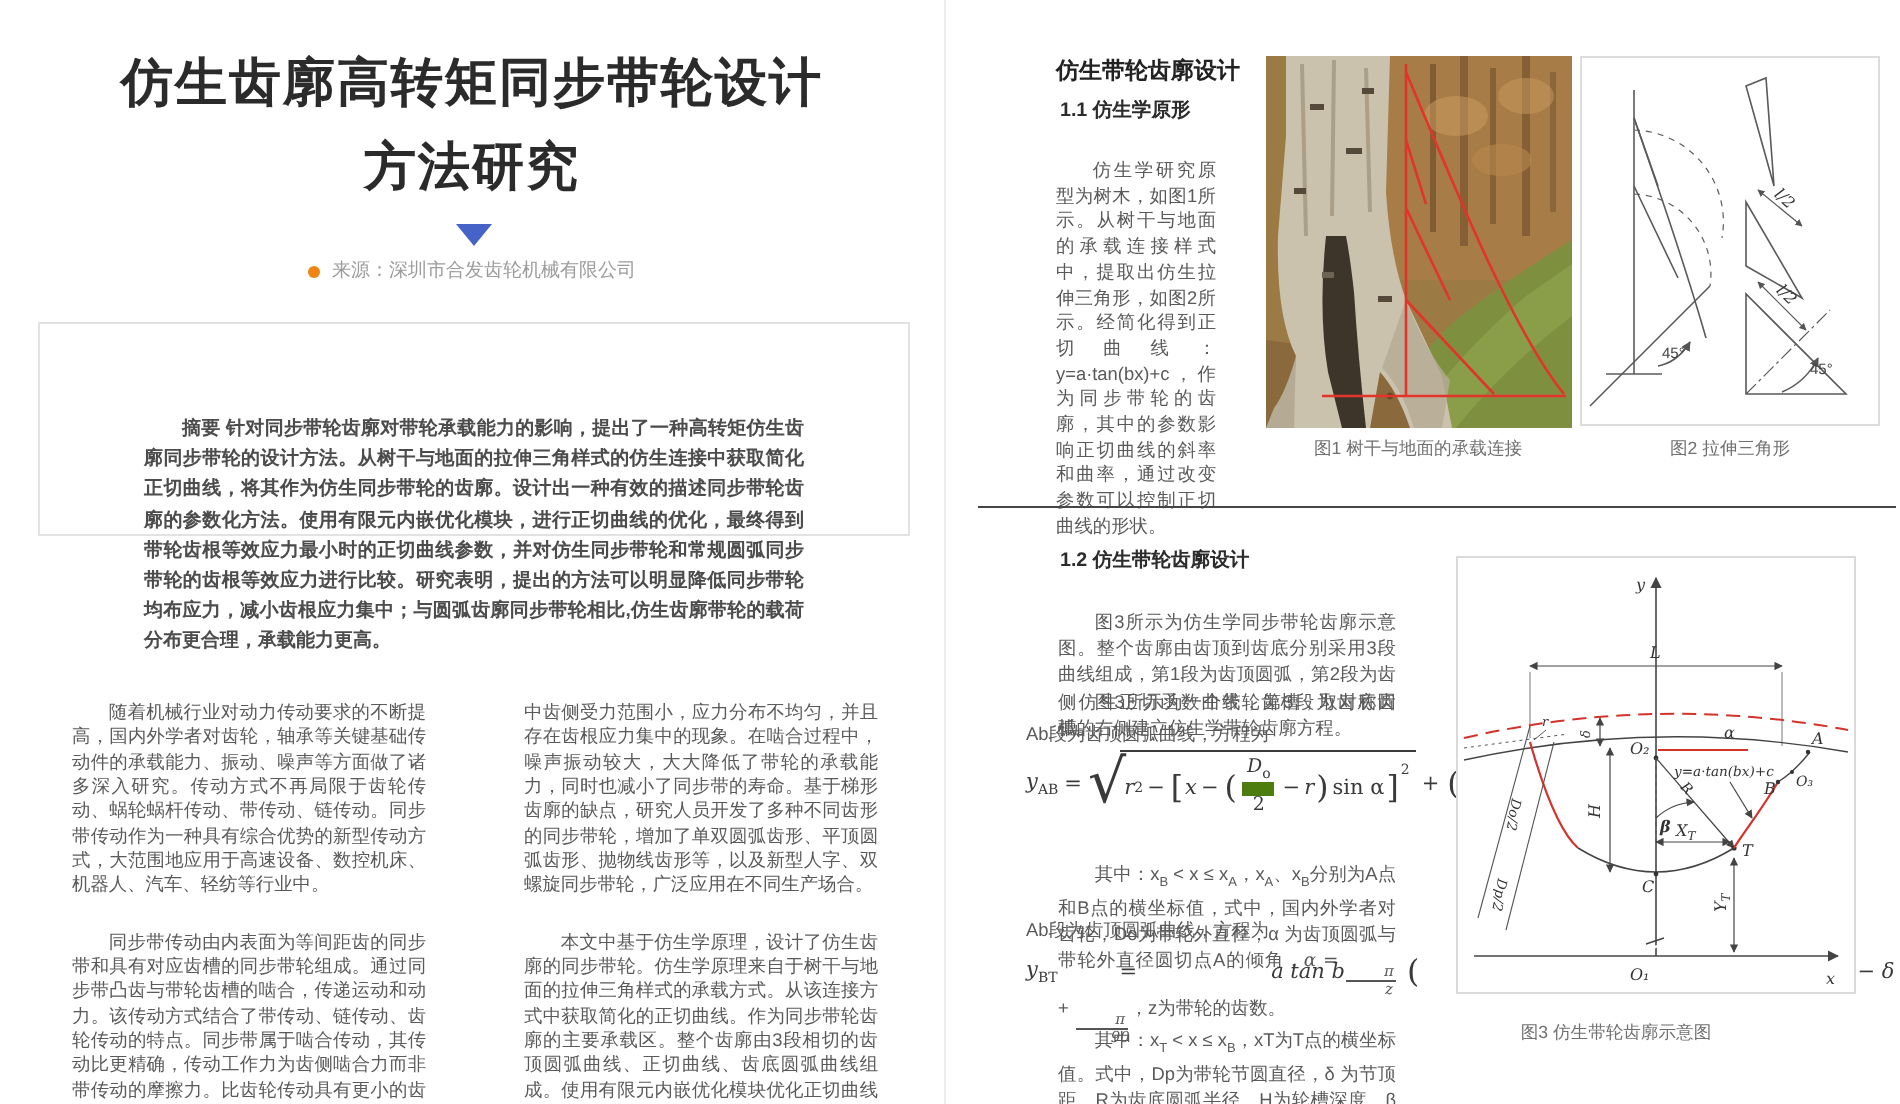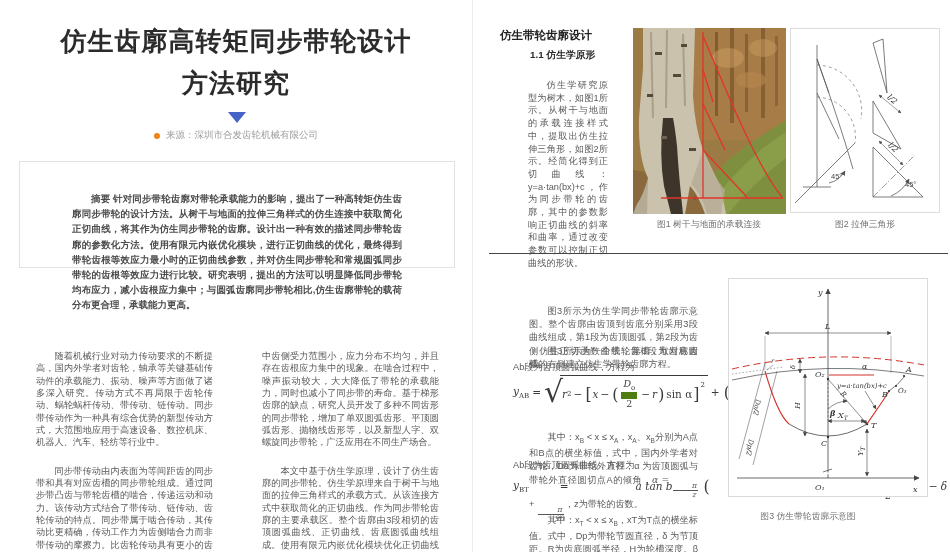--- a/index.html
+++ b/index.html
@@ -10,28 +10,28 @@
   .noindent{text-indent:0;}
   
   .title{left:0;top:20px;width:472px;text-align:center;font-size:26px;line-height:42px;
          font-weight:900;color:#2b2b2b;letter-spacing:1px;}
   .tri{left:228px;top:112px;width:0;height:0;border-left:9px solid transparent;
        border-right:9px solid transparent;border-top:11px solid #4663c7;}
   .source{left:0;top:129px;width:472px;display:flex;justify-content:center;align-items:center;
           gap:6px;font-size:9.5px;color:#9c9c9c;}
   .dot{width:6px;height:6px;border-radius:50%;background:#ef8412;}
   .abstract{left:19px;top:161px;width:436px;height:107px;border:1px solid #e2e2e2;
-            box-sizing:border-box;padding:13px 36px 0 36px;background:#fff;}
+            box-sizing:border-box;padding:29px 36px 0 36px;background:#fff;}
   .abstract p{font-size:9.5px;line-height:15.2px;font-weight:600;color:#4c4c4c;}
   .intro-h{left:0;top:302px;width:472px;text-align:center;font-size:13px;font-weight:800;color:#333;}
   .tcol{top:334px;width:209px;font-size:9.2px;line-height:12.35px;color:#5a5a5a;}
   .tcol p{text-justify:inter-character;}
   
   .seam{left:472px;top:0;width:1px;height:552px;background:#ededed;}
-  .sec-h{left:490px;top:28px;width:112px;text-align:center;font-size:11.5px;font-weight:800;color:#222;}
+  .sec-h{left:518px;top:28px;width:112px;text-align:center;font-size:11.5px;font-weight:800;color:#222;}
   .sub-h{font-weight:800;color:#2c2c2c;font-size:9.8px;}
   .s11-h{left:512px;top:49px;width:112px;text-indent:18px;}
   .s11-body{left:512px;top:63px;width:112px;font-size:9.2px;line-height:12.7px;}
   .figbox{box-sizing:border-box;background:#fff;}
   .caption{text-align:center;font-size:8.8px;color:#707070;}
   .rule{left:489px;top:253px;width:459px;height:1px;background:#454545;}
   .s12-h{left:512px;top:274px;width:200px;text-indent:18px;}
   .body-sm{font-size:9.2px;line-height:13.2px;}
   
   .formula{display:flex;align-items:center;font-family:"DejaVu Serif",serif;font-size:10.5px;
@@ -162,20 +162,21 @@
       <text class="sr" x="40" y="150">45°</text>
       <text class="sr" x="114" y="158">45°</text>
       <text class="sl" transform="rotate(42 100 70)" x="96" y="72">l/2</text>
       <text class="sl" transform="rotate(45 101 118)" x="97" y="120">l/2</text>
     </svg>
   </div>
   <div class="abs caption" style="left:770px;top:219px;width:190px;">图2 拉伸三角形</div>
 
   <div class="abs rule"></div>
 
+  <div class="abs sub-h s12-h">1.2 仿生带轮齿廓设计</div>
   <div class="abs body-sm" style="left:513px;top:289px;width:201px;">
     <p>图3所示为仿生学同步带轮齿廓示意图。整个齿廓由齿顶到齿底分别采用3段曲线组成，第1段为齿顶圆弧，第2段为齿侧仿生正切函数曲线，第3段为齿底圆弧。</p>
   </div>
   <div class="abs body-sm" style="left:513px;top:329px;width:201px;">
     <p>图3所示为一个带轮齿槽，取对称齿槽的右侧建立仿生学带轮齿廓方程。</p>
   </div>
 
   <div class="abs body-sm noindent" style="left:513px;top:361px;width:205px;">Ab段为齿顶圆弧曲线，方程为</div>
 
   <div class="abs formula" style="left:513px;top:375px;">

